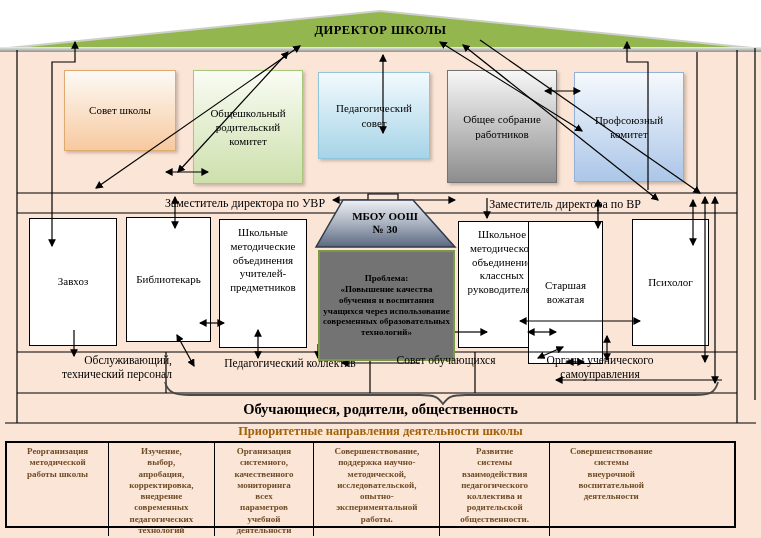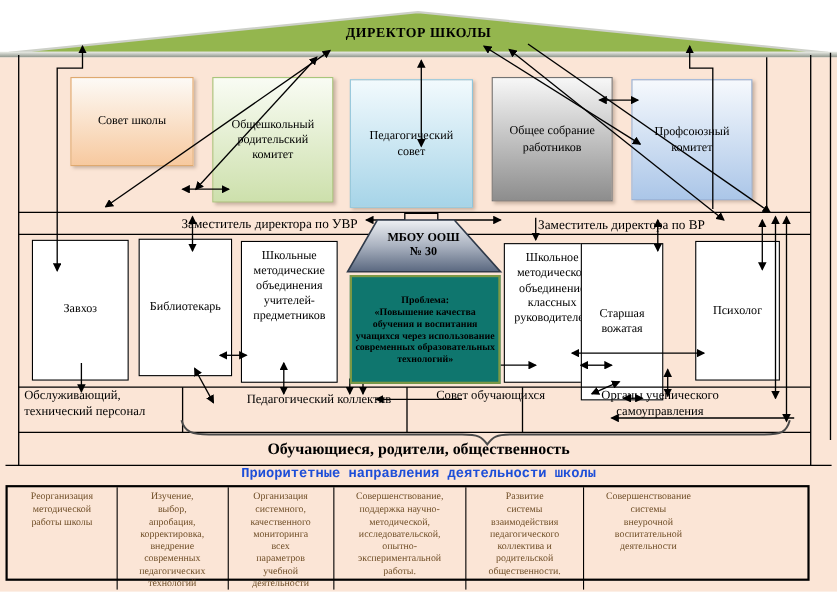--- a/index.html
+++ b/index.html
@@ -20,56 +20,56 @@
   .b-gray  {background:linear-gradient(#f7f7f7,#8d8d8d);border:1px solid #737373;}
   .b-lblue {background:linear-gradient(#f6f9fd,#abc6e8);border:1px solid #94b1d9;}
   .unit{
     position:absolute;z-index:1;background:#fff;border:1.5px solid #000;box-sizing:border-box;
     display:flex;align-items:center;justify-content:center;text-align:center;
     font-size:11px;line-height:1.25;padding:3px;
   }
   .unit.top{align-items:flex-start;padding-top:6px;}
   #overlay{position:absolute;left:0;top:0;z-index:2;pointer-events:none;}
   .problem{
-    position:absolute;left:318px;top:250px;width:137px;height:99px;z-index:3;
-    background:#0f766e;border:2px solid #7c9844;box-sizing:border-box;
+    position:absolute;left:318px;top:250px;width:137px;height:111px;z-index:3;
+    background:#737373;border:2px solid #7c9844;box-sizing:border-box;
     display:flex;flex-direction:column;align-items:center;justify-content:center;
     text-align:center;font-size:9px;font-weight:bold;line-height:1.22;padding:2px;
   }
   .director{left:0;top:23px;width:761px;font-size:12.5px;font-weight:bold;letter-spacing:.5px;}
   .mbou{left:330px;top:210px;width:110px;font-size:11px;font-weight:bold;z-index:4;}
   .dep{font-size:12px;}
   .grp{font-size:11.5px;}
   .community{left:0;top:401px;width:761px;font-size:14.5px;font-weight:bold;}
-  .redline{left:0;top:424px;width:761px;font-size:12.5px;font-weight:bold;color:#1d4ed8;font-family:Liberation Mono, monospace;}
+  .redline{left:0;top:424px;width:761px;font-size:12.5px;font-weight:bold;color:#a16207;}
   .ptable{
     position:absolute;left:5px;top:441px;width:731px;height:87px;z-index:1;
     border:2px solid #000;box-sizing:border-box;display:grid;
     grid-template-columns:117fr 94fr 102fr 113fr 98fr 105fr 102fr;
   }
   .pcell{
     border-left:1.5px solid #000;padding:3px 20px 0;box-sizing:border-box;
-    font-size:9px;font-weight:normal;color:#6f4e27;text-align:center;line-height:1.25;
+    font-size:9px;font-weight:bold;color:#6f4e27;text-align:center;line-height:1.25;
   }
   .pcell:first-child{border-left:none;}
 </style>
 </head>
 <body>
 
 <div id="stage">
 
   <div class="bg"></div>
 
   <div class="box b-orange" style="left:64px;top:70px;width:112px;height:81px;">
     <span>Совет школы</span>
   </div>
   <div class="box b-green" style="left:193px;top:70px;width:110px;height:114px;">
     <span>Общешкольный родительский комитет</span>
   </div>
-  <div class="box b-blue" style="left:318px;top:72px;width:112px;height:117px;">
+  <div class="box b-blue" style="left:318px;top:72px;width:112px;height:87px;">
     <span>Педагогический совет</span>
   </div>
   <div class="box b-gray" style="left:447px;top:70px;width:110px;height:113px;">
     <span>Общее собрание работников</span>
   </div>
   <div class="box b-lblue" style="left:574px;top:72px;width:110px;height:110px;">
     <span>Профсоюзный комитет</span>
   </div>
 
   <div class="unit" style="left:29px;top:218px;width:88px;height:128px;">
@@ -182,21 +182,21 @@
   </div>
 
   <div class="lbl dep" style="left:110px;top:196px;width:270px;">Заместитель директора по УВР</div>
   <div class="lbl dep" style="left:455px;top:197px;width:220px;">Заместитель директора по ВР</div>
 
   <div class="problem">
     <div>Проблема:</div>
     <div>«Повышение качества обучения и воспитания учащихся через использование современных образовательных технологий»</div>
   </div>
 
-  <div class="lbl grp" style="left:22px;top:354px;width:150px;text-align:left;">Обслуживающий, технический персонал</div>
+  <div class="lbl grp" style="left:22px;top:354px;width:150px;text-align:right;">Обслуживающий, технический персонал</div>
   <div class="lbl grp" style="left:200px;top:357px;width:180px;">Педагогический коллектив</div>
   <div class="lbl grp" style="left:391px;top:354px;width:110px;">Совет обучающихся</div>
   <div class="lbl grp" style="left:525px;top:354px;width:150px;">Органы ученического самоуправления</div>
 
   <div class="lbl community">Обучающиеся, родители, общественность</div>
   <div class="lbl redline">Приоритетные направления  деятельности  школы</div>
 
 </div>
 
 </body></html>

